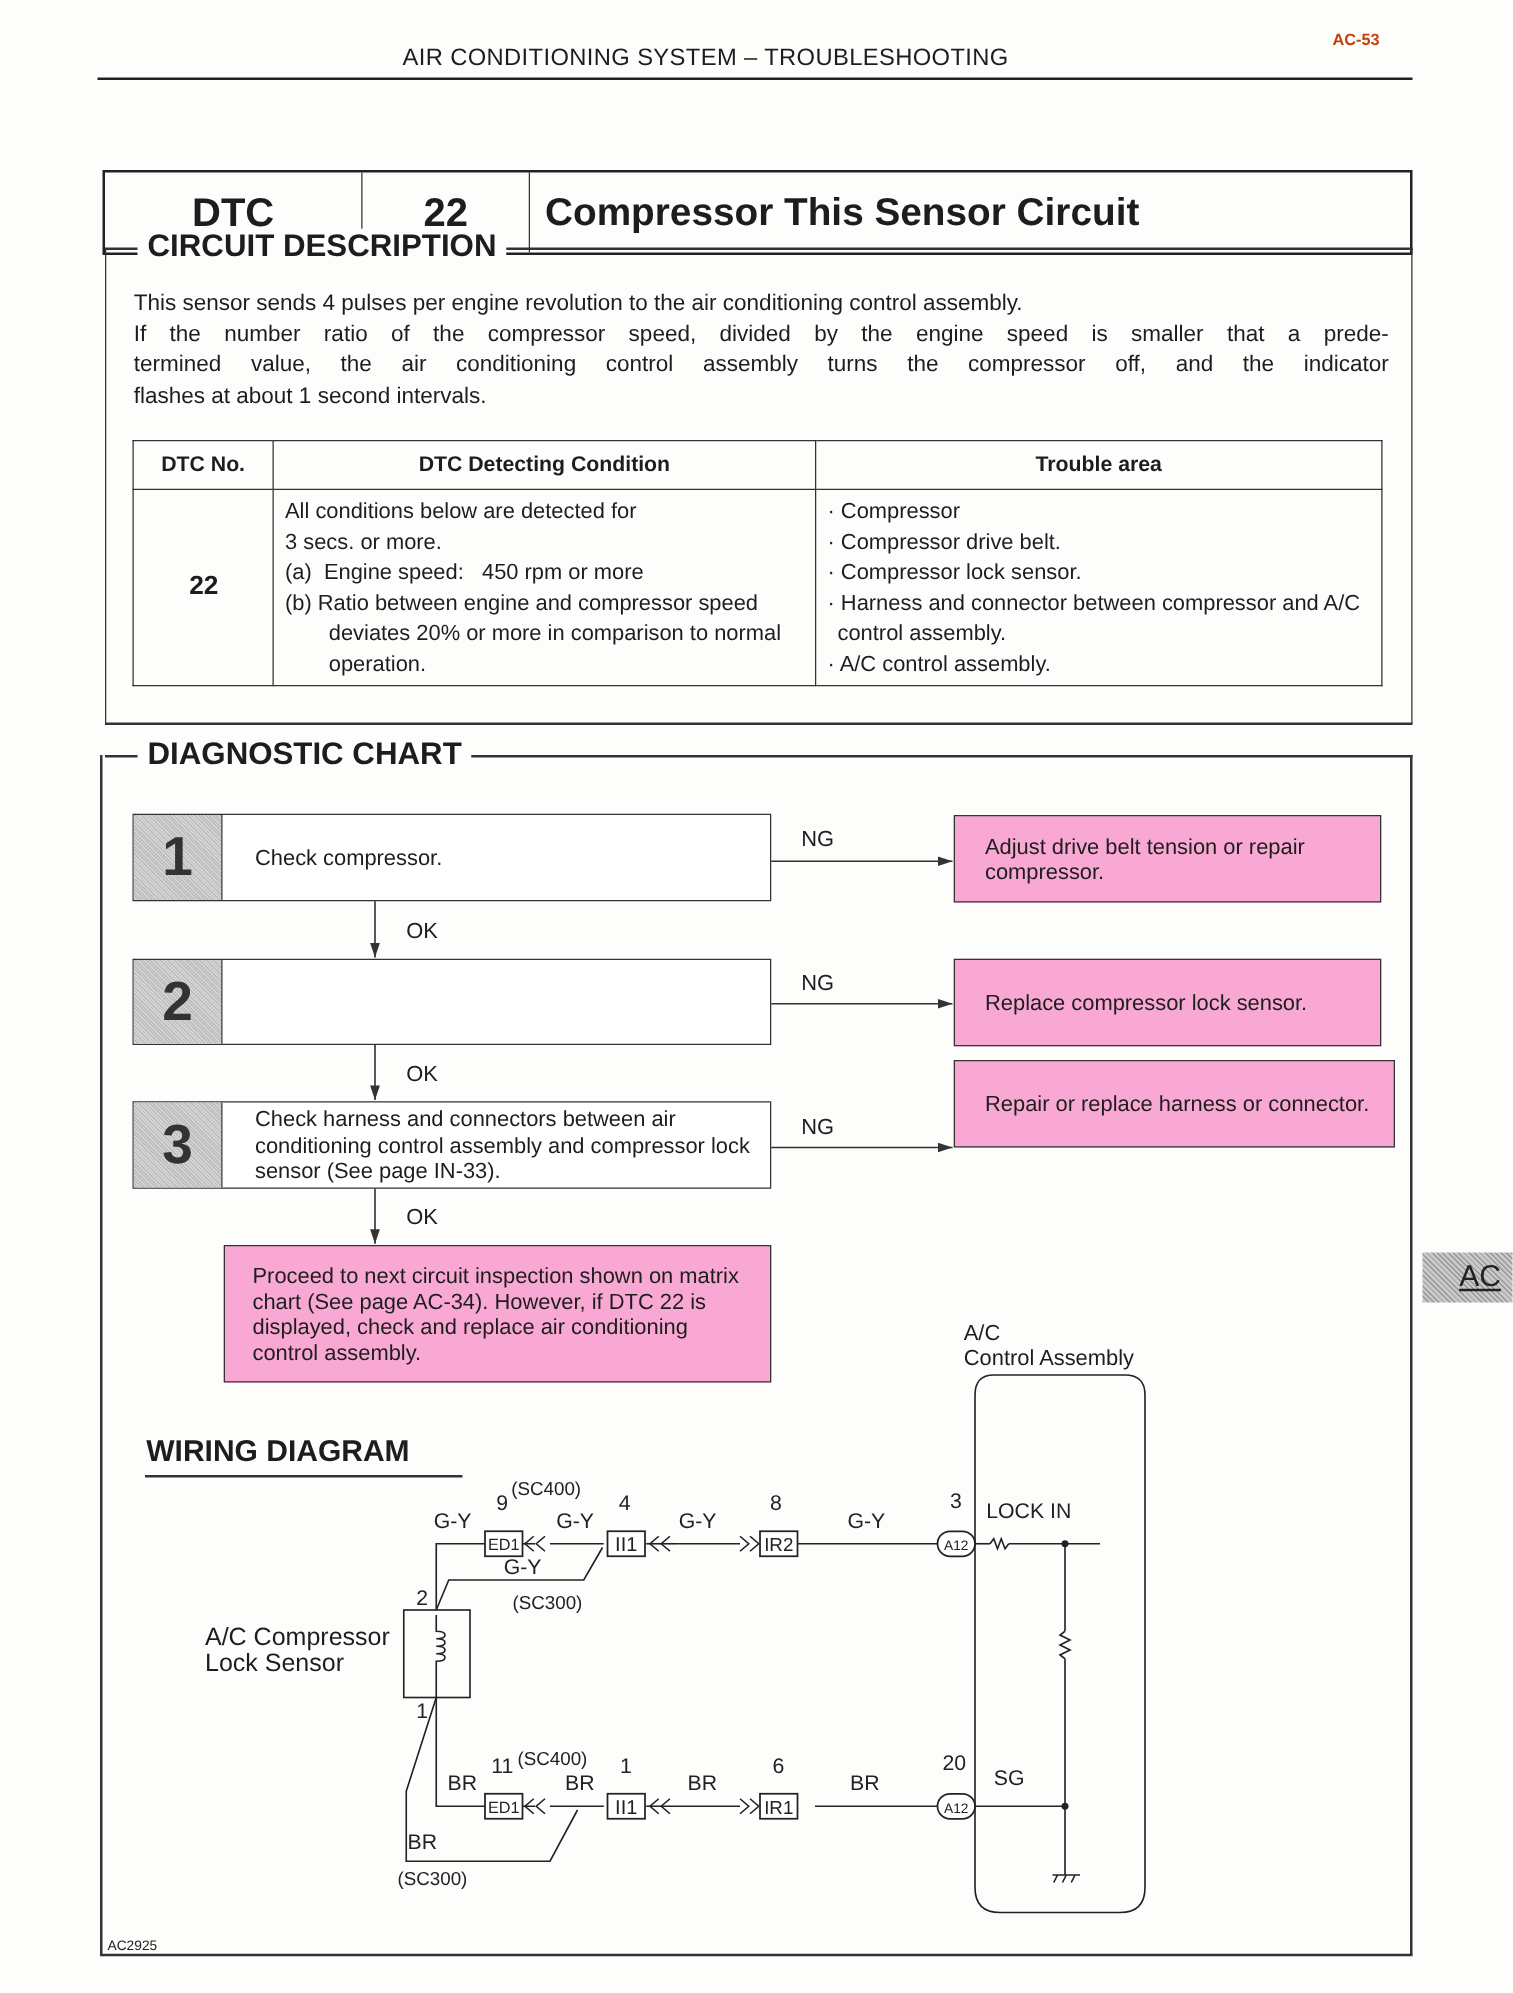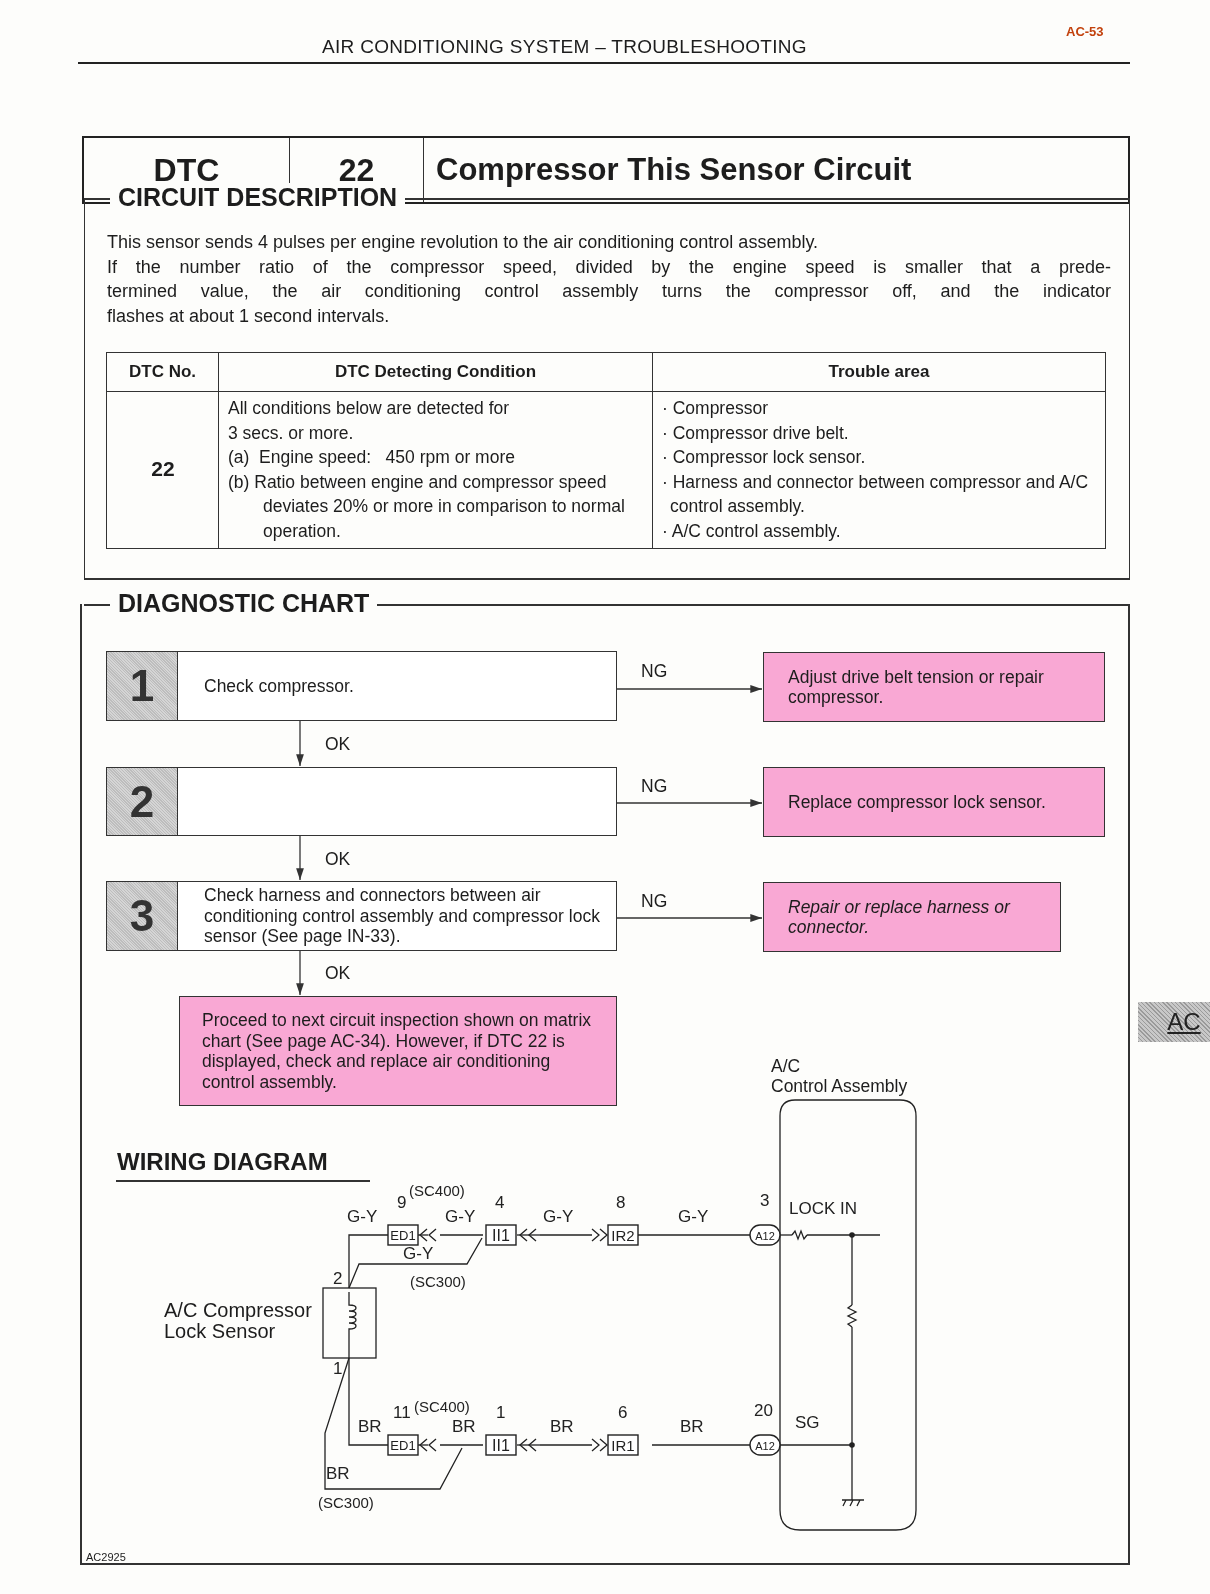--- a/index.html
+++ b/index.html
@@ -109,21 +109,21 @@
 </div>
 <div class="abs lbl" style="left:641px;top:776px;">NG</div>
 <div class="abs res" style="left:763px;top:767px;width:342px;height:70px;">Replace compressor lock sensor.</div>
 <div class="abs lbl" style="left:325px;top:849px;">OK</div>
 
 <div class="abs step" style="left:106px;top:881px;width:511px;height:70px;">
   <div class="num">3</div>
   <div class="txt">Check harness and connectors between air conditioning control assembly and compressor lock sensor (See page IN-33).</div>
 </div>
 <div class="abs lbl" style="left:641px;top:891px;">NG</div>
-<div class="abs res" style="left:763px;top:882px;width:298px;height:70px;font-style:italic;">Repair or replace harness or connector.</div>
+<div class="abs res" style="left:763px;top:848px;width:353px;height:70px;">Repair or replace harness or connector.</div>
 <div class="abs lbl" style="left:325px;top:963px;">OK</div>
 
 <div class="abs res" style="left:179px;top:996px;width:438px;height:110px;padding-left:22px;">Proceed to next circuit inspection shown on matrix chart (See page AC-34). However, if DTC 22 is displayed, check and replace air conditioning control assembly.</div>
 
 <svg class="abs" style="left:0;top:0;" width="1210" height="1130">
   <defs>
     <marker id="ah" markerWidth="10" markerHeight="8" refX="9" refY="4" orient="auto">
       <path d="M0,1 L9,4 L0,7 z" fill="#333"></path>
     </marker>
   </defs>

